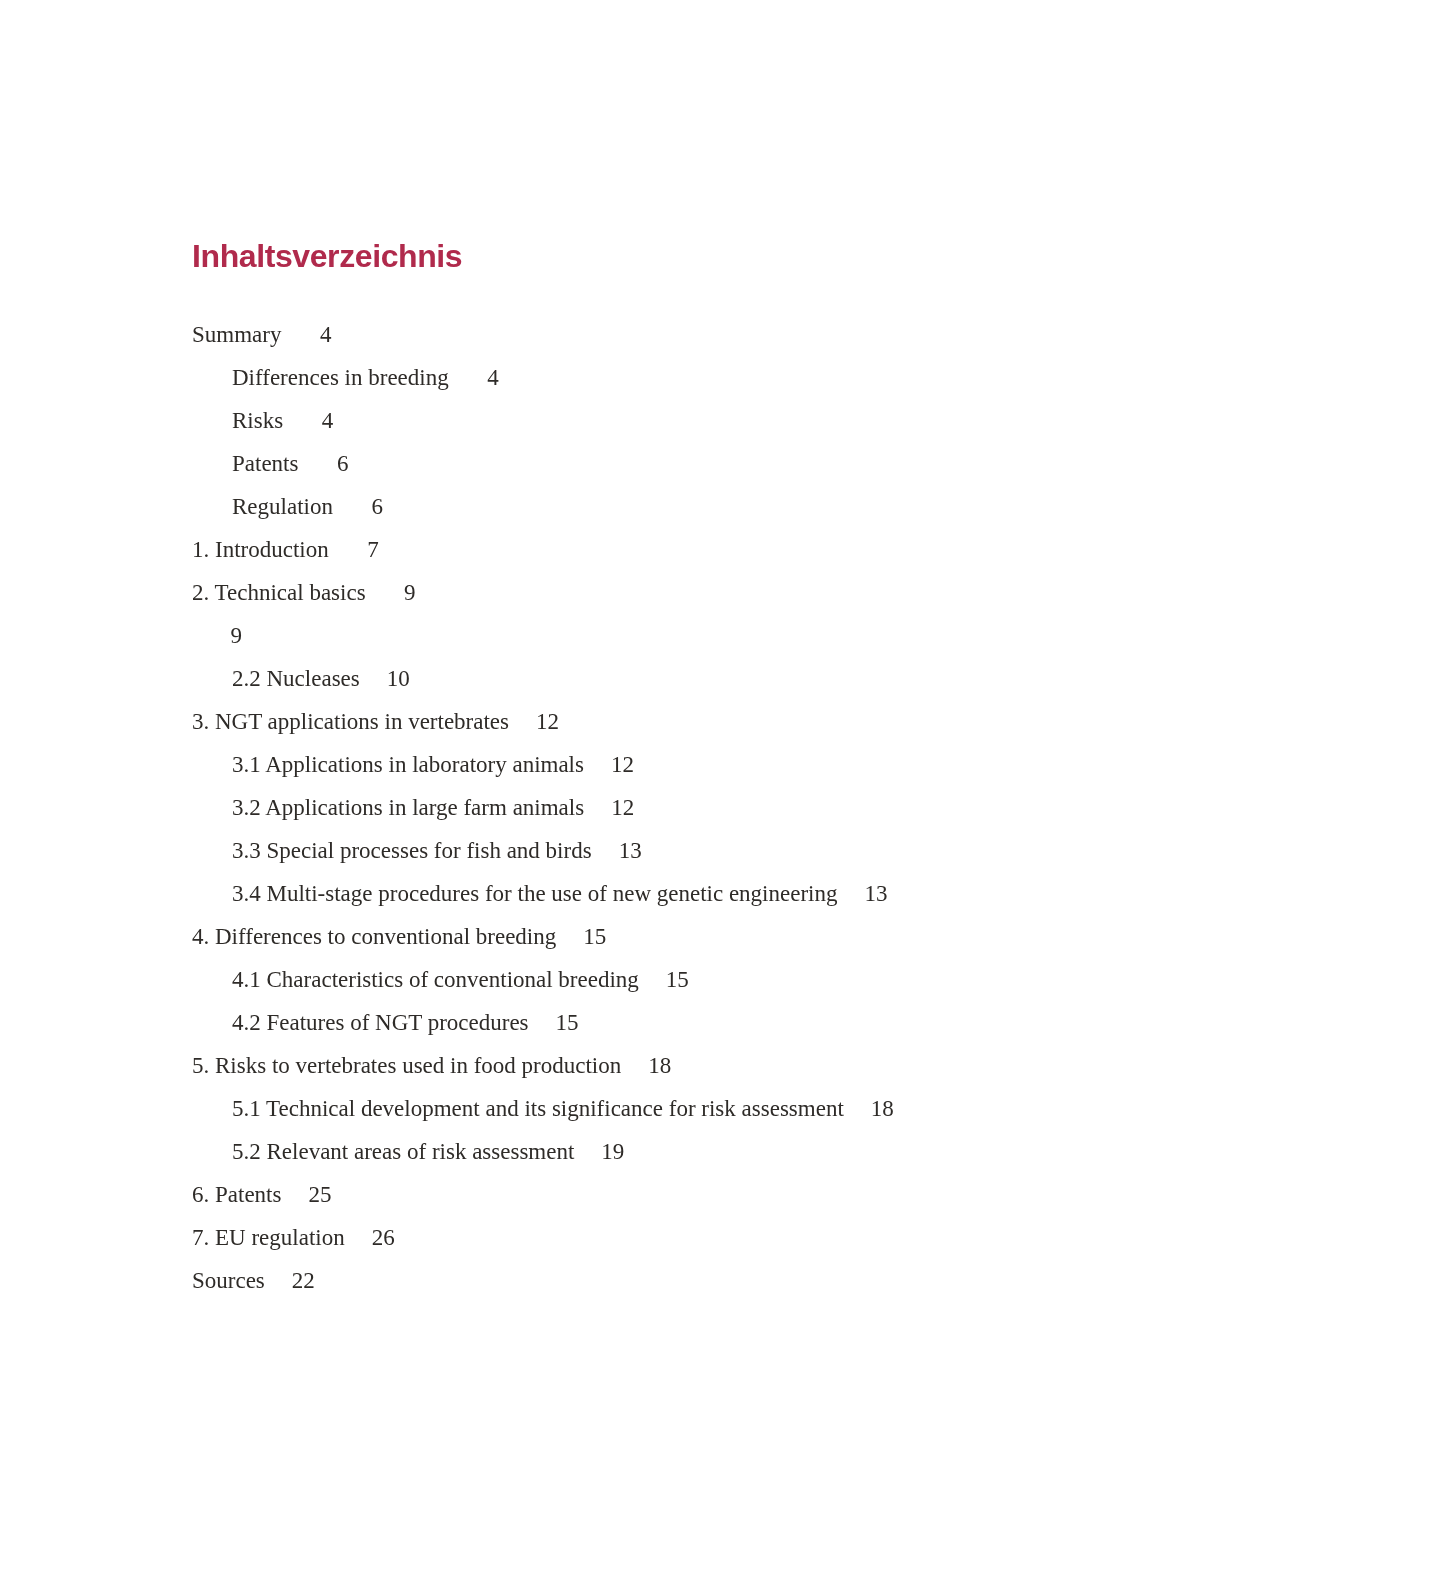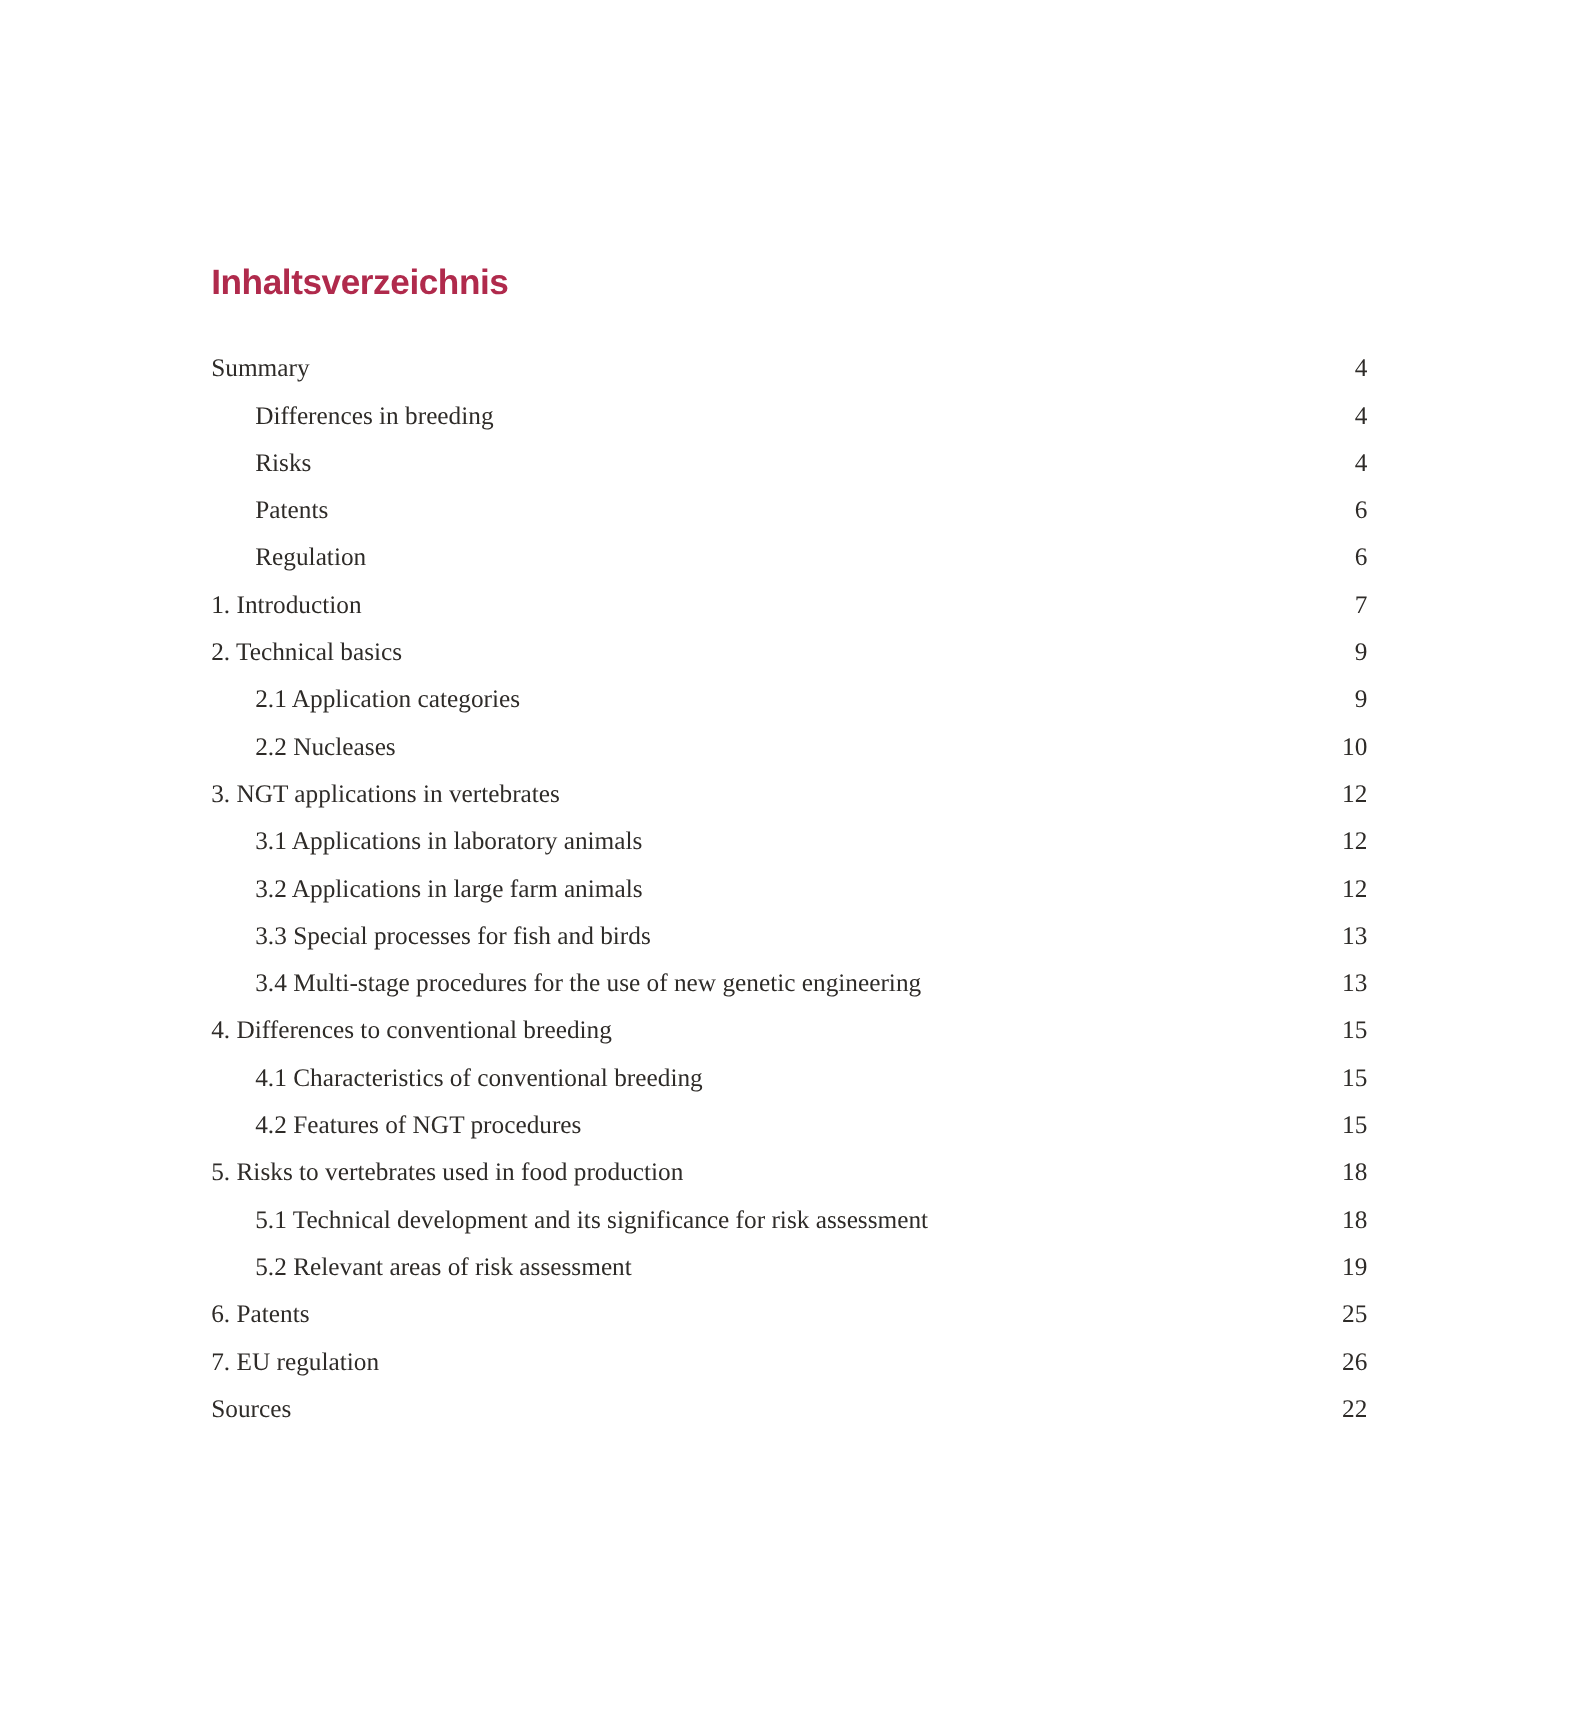--- a/index.html
+++ b/index.html
@@ -31,21 +31,20 @@
     position: absolute;
     left: 192px;
     top: 313px;
     width: 1051px;
     font-family: "Liberation Serif", serif;
     font-size: 23px;
     color: #2e2b28;
   }
   .toc-row {
     display: flex;
-    justify-content: space-between;
     align-items: baseline;
     height: 43px;
     line-height: 43px;
   }
   .toc-label {
     white-space: nowrap;
   }
   .toc-row.level-1 .toc-label {
     padding-left: 40px;
   }
@@ -106,21 +105,20 @@
   </div>
       <div class="toc-row">
     <span class="toc-label">1. Introduction</span>
     <span class="toc-page">7</span>
   </div>
       <div class="toc-row">
     <span class="toc-label">2. Technical basics</span>
     <span class="toc-page">9</span>
   </div>
       <div class="toc-row level-1">
-    <span class="toc-label">2.1 Application categories</span>
     <span class="toc-page">9</span>
   </div>
       <div class="toc-row level-1">
     <span class="toc-label">2.2 Nucleases</span>
     <span class="toc-page">10</span>
   </div>
       <div class="toc-row">
     <span class="toc-label">3. NGT applications in vertebrates</span>
     <span class="toc-page">12</span>
   </div>

